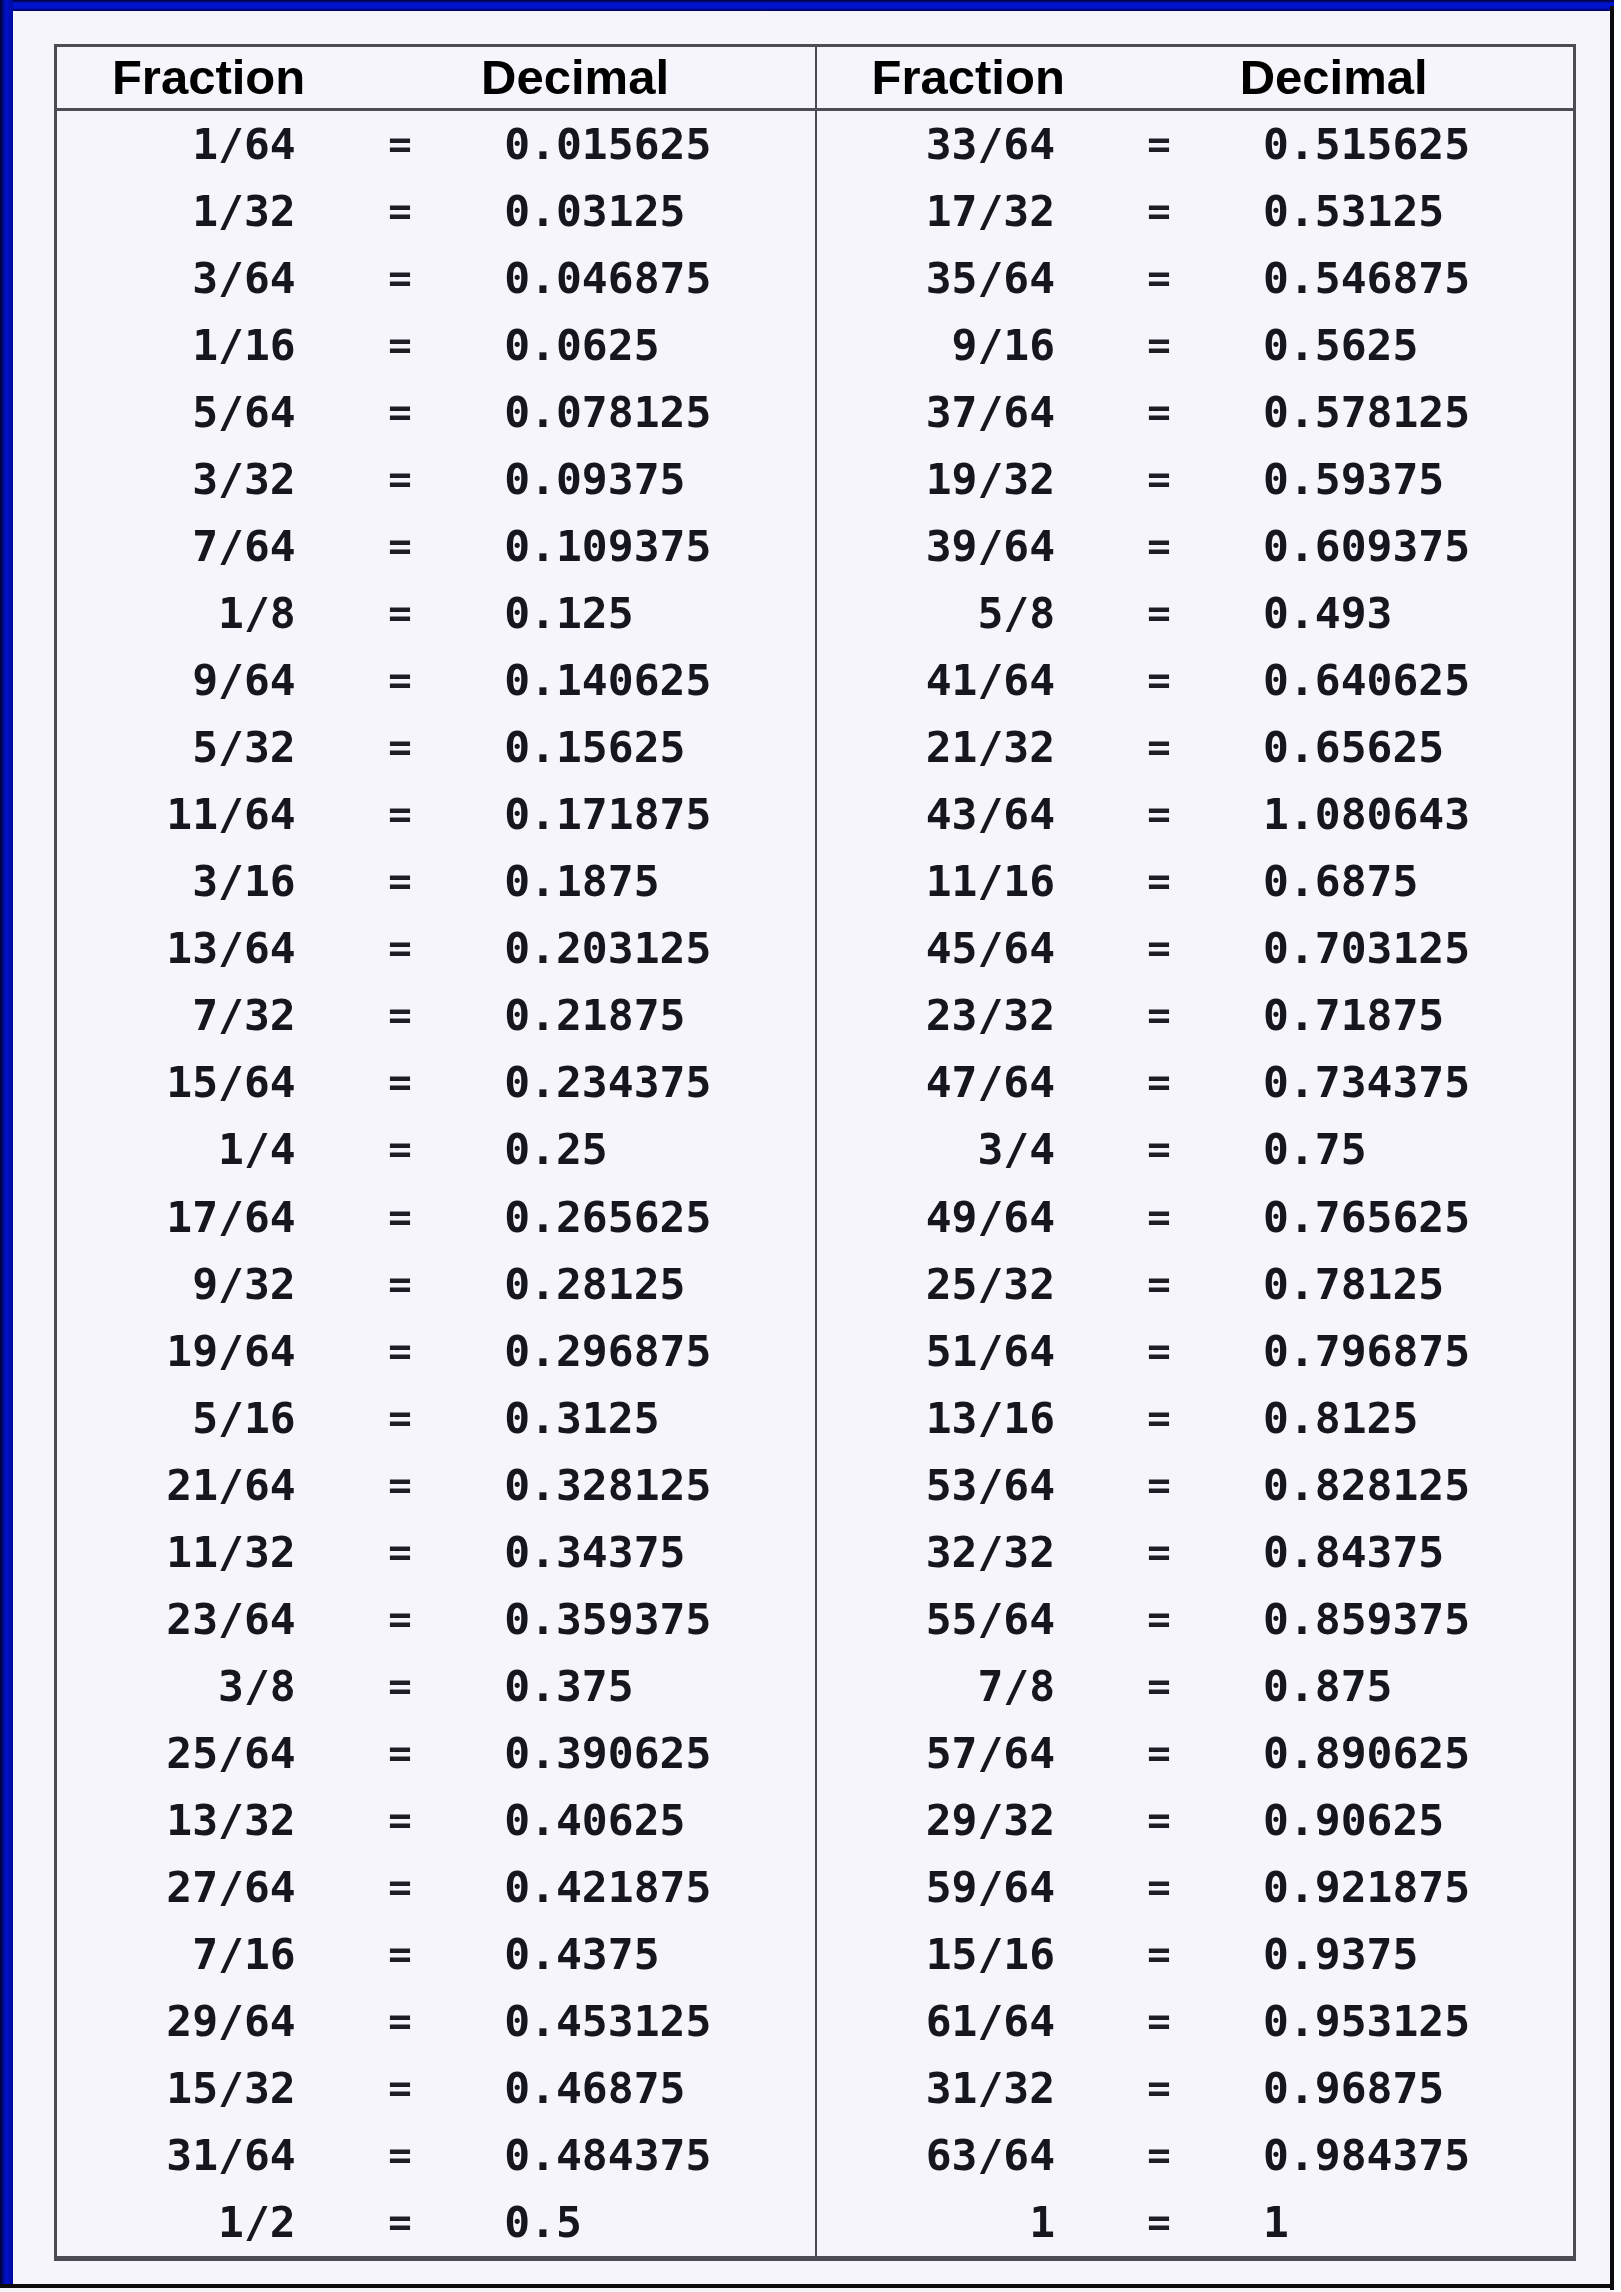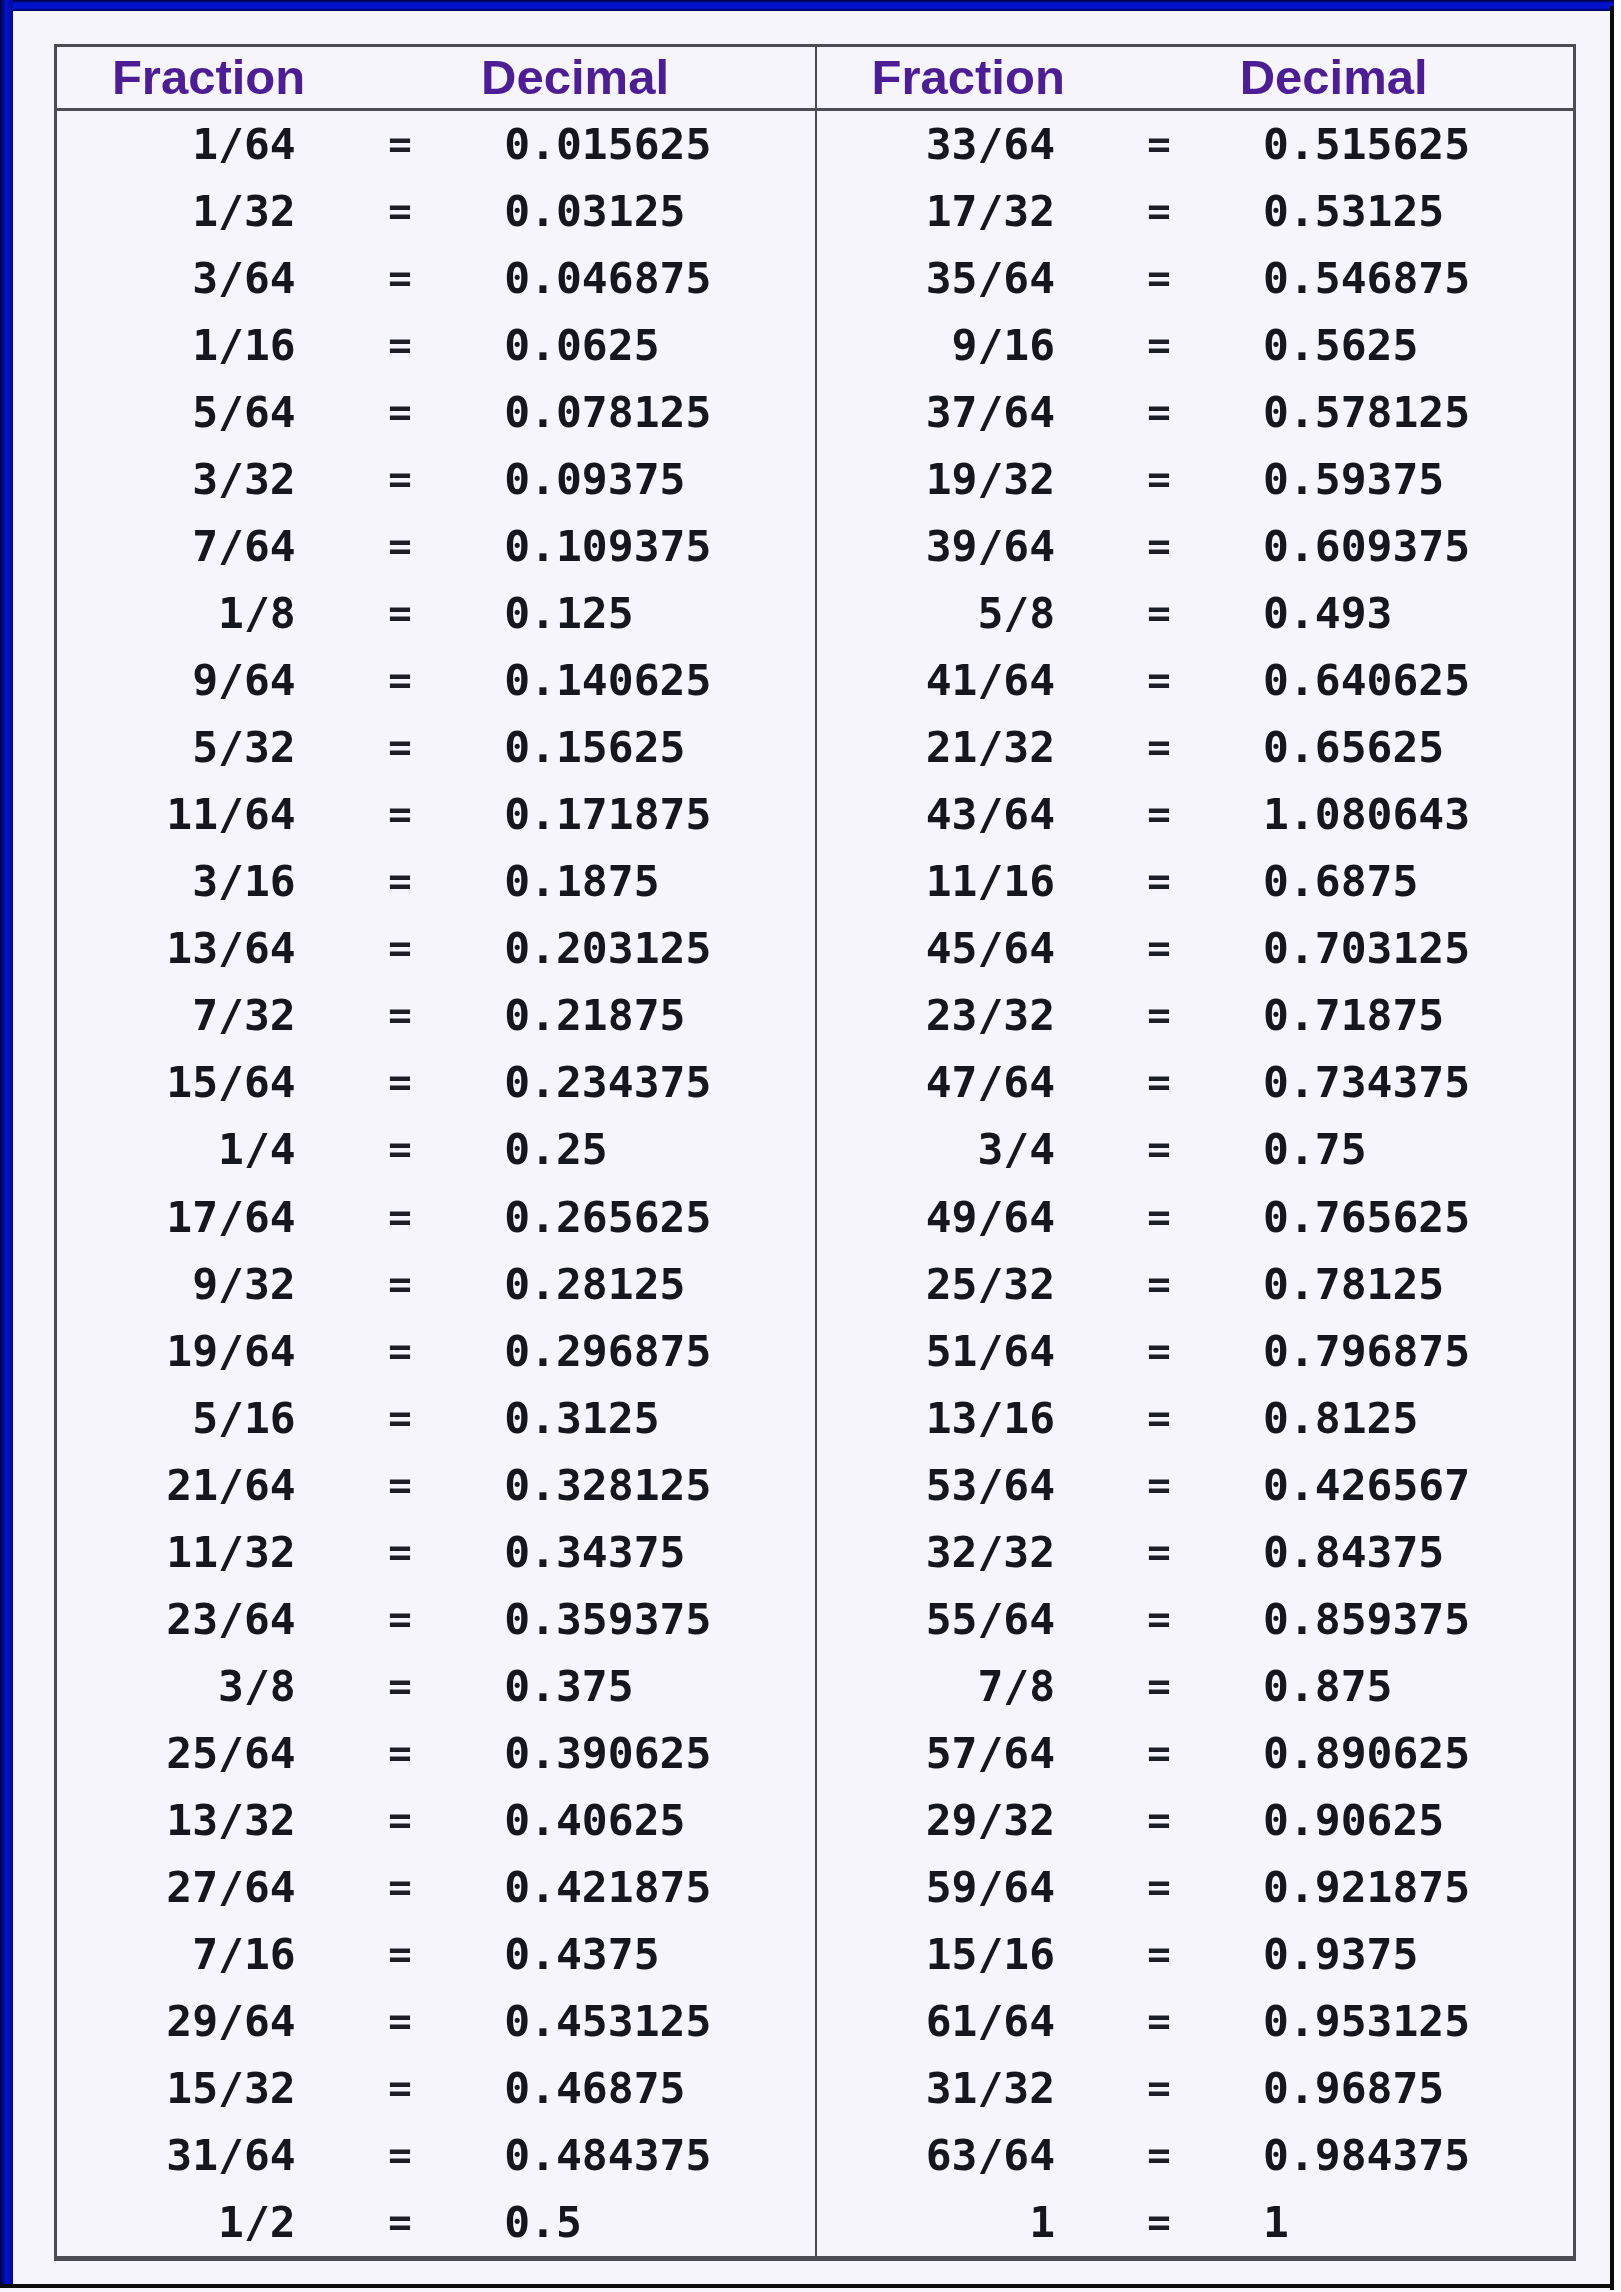--- a/index.html
+++ b/index.html
@@ -58,21 +58,21 @@
   .thead .half {
     display: grid; grid-template-columns: 40% 60%;
     align-items: center;
   }
   .thead .half.right, .tbody .half.right {
     border-left: 2.9px solid var(--table-border, #4c4c54);
   }
   .th {
     font-family: "Liberation Sans", sans-serif;
     font-weight: bold; font-size: 49px; line-height: 1;
-    text-align: center; color: #4c1d95;
+    text-align: center; color: #000000;
   }
   .th.dec-h { padding-right: 25px; }
 
   .tbody {
     flex: 1 1 auto;
     display: grid; grid-template-columns: 1fr 1fr;
   }
   .rows {
     display: grid;
     grid-template-rows: repeat(32, 1fr);
@@ -433,21 +433,21 @@
 
   <div class="row">
     <span class="frac">13/16</span>
     <span class="eq">=</span>
     <span class="dec">0.8125</span>
   </div>
 
   <div class="row">
     <span class="frac">53/64</span>
     <span class="eq">=</span>
-    <span class="dec">0.426567</span>
+    <span class="dec">0.828125</span>
   </div>
 
   <div class="row">
     <span class="frac">32/32</span>
     <span class="eq">=</span>
     <span class="dec">0.84375</span>
   </div>
 
   <div class="row">
     <span class="frac">55/64</span>

